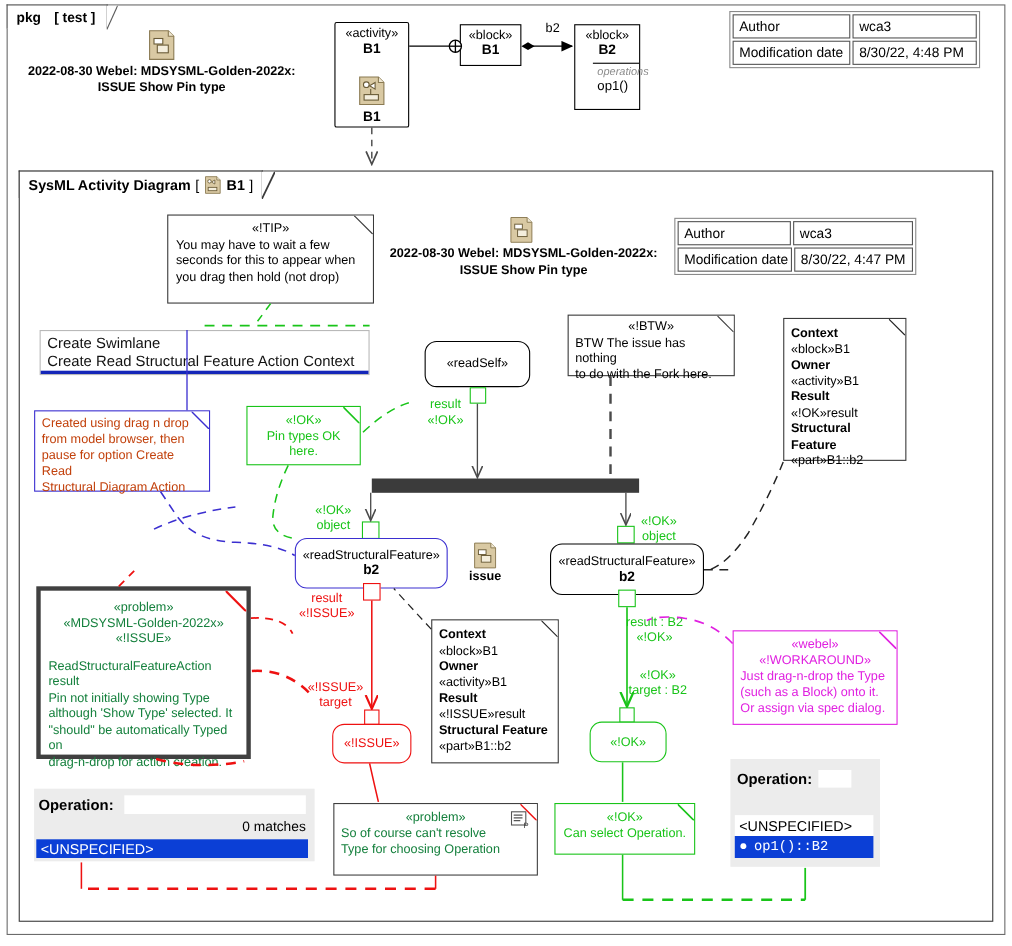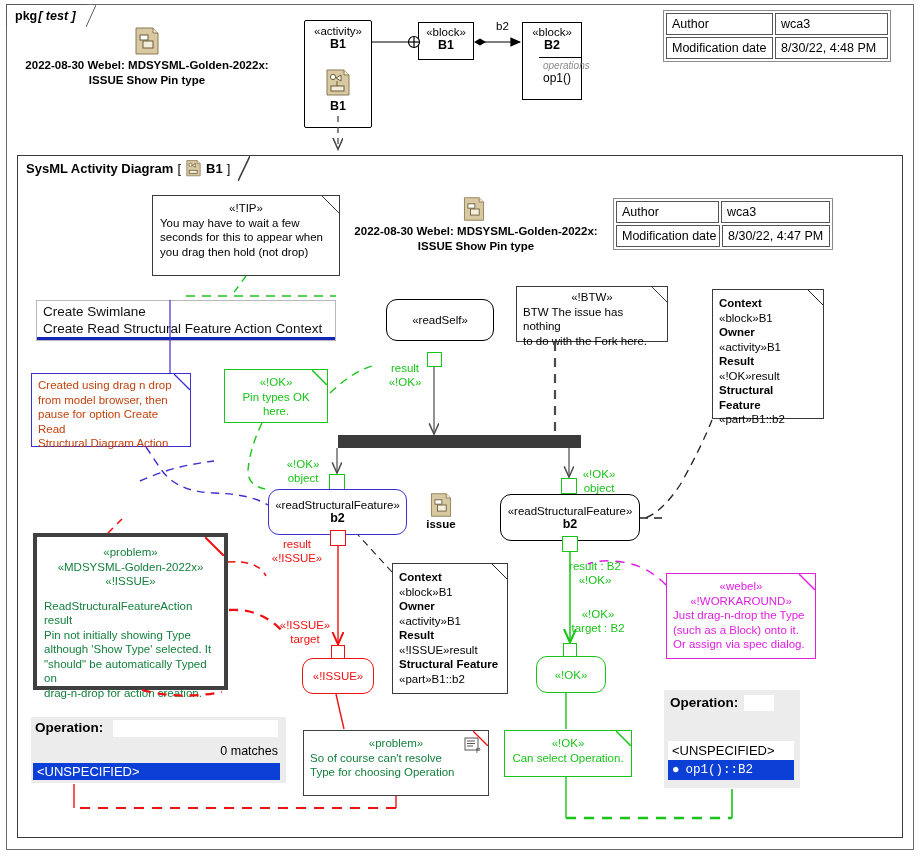--- a/index.html
+++ b/index.html
@@ -10,21 +10,21 @@
   
   .abs{position:absolute;box-sizing:border-box;}
 
   
   #pkg-frame{left:6px;top:4px;width:908px;height:846px;border:1px solid #6b6b6b;background:#fff;}
   #pkg-tab{left:6px;top:4px;height:22px;padding:2px 10px 2px 8px;border:1px solid #5a5a5a;
            border-bottom:none;background:#fff;font-size:12.5px;font-weight:bold;color:#000;
            white-space:nowrap;line-height:18px;}
   #pkg-tab .tabfold{position:absolute;right:-10px;top:0;width:10px;height:22px;}
   #pkg-name{font-weight:bold;}
-  #pkg-param{font-weight:bold;margin-left:1px;font-style:italic;}
+  #pkg-param{font-weight:bold;margin-left:12px;}
 
   
   #act-frame{left:17px;top:155px;width:886px;height:683px;border:1.6px solid #3a3a3a;background:#fff;}
   #act-tab{left:17px;top:155px;height:25px;padding:3px 8px;border:1.6px solid #3a3a3a;
            border-bottom:none;background:#fff;font-size:13px;font-weight:bold;color:#000;
            white-space:nowrap;display:flex;align-items:center;gap:4px;}
 
   
   .diag-title{text-align:center;font-size:11.5px;font-weight:bold;color:#000;line-height:15px;}
 
@@ -80,21 +80,21 @@
   .lab.green{color:#19c419;}
   .lab.red{color:#ee1111;}
   .lab.ctr{text-align:center;}
 
   
   .menu{background:#fff;border:1px solid #b9b9b9;}
   .menu .mi{font-size:13.5px;color:#111;padding:1px 6px;white-space:nowrap;}
   .menu .underline{border-bottom:3px solid #1426b8;}
 
   .dlg{background:#ececec;border:none;}
-  .dlg .lblrow{display:flex;}
+  .dlg .lblrow{display:flex;align-items:center;}
   .dlg .dlbl{font-size:13.5px;font-weight:bold;color:#000;}
   .dlg .field{background:#fff;border:none;}
   .dlg .matches{font-size:12.5px;color:#000;text-align:right;}
   .dlg .listitem{font-size:13px;color:#000;background:#fff;padding:0 4px;white-space:nowrap;}
   .dlg .listitem.sel{background:#0b3fd6;color:#fff;}
   .dlg .listitem.mono{font-family:"Liberation Mono",monospace;font-size:12.5px;}
 
   svg.overlay{position:absolute;left:0;top:0;width:920px;height:860px;pointer-events:none;}
 </style>
 </head>
@@ -117,21 +117,21 @@
       <path d="M21 2 V7 H26" fill="#efe7d2" stroke="#8a7a52" stroke-width="1"></path>
       <rect x="8" y="9" width="8" height="5" fill="#fff" stroke="#6b5c38" stroke-width="1"></rect>
       <rect x="11" y="15" width="10" height="7" fill="#f4eedd" stroke="#6b5c38" stroke-width="1"></rect>
     </svg>
   </div>
   <div class="abs diag-title" style="left:18px;top:58px;width:258px;">
     <div>2022-08-30 Webel: MDSYSML-Golden-2022x:</div>
     <div>ISSUE Show Pin type</div>
   </div>
 
-  <div class="abs classbox" style="left:304px;top:20px;width:68px;height:108px;border-radius:2px;">
+  <div class="abs classbox" style="left:304px;top:20px;width:68px;height:96px;border-radius:2px;">
     <div class="stereo" style="margin-top:4px;">«activity»</div>
     <div class="bname">B1</div>
     <div class="abs" style="left:19px;top:48px;">
       <svg width="28" height="28" viewBox="0 0 28 28">
         <path d="M3 1 H20 L25 6 V26 H3 Z" fill="#d9c9a3" stroke="#8a7a52" stroke-width="1"></path>
         <path d="M20 1 V6 H25" fill="#efe7d2" stroke="#8a7a52" stroke-width="1"></path>
         <circle cx="9" cy="8" r="2.6" fill="#fff" stroke="#6b5c38" stroke-width="1"></circle>
         <path d="M12 9 L17 6 L17 12 Z" fill="#fff" stroke="#6b5c38" stroke-width="1"></path>
         <rect x="7" y="17" width="13" height="5" fill="#f4eedd" stroke="#6b5c38" stroke-width="1"></rect>
         <path d="M13 12 V17" stroke="#6b5c38" stroke-width="1"></path>
@@ -354,21 +354,21 @@
     <div class="body" style="padding:5px 5px;">
       <div class="ctr">«!OK»</div>
       <div class="ctr">Can select Operation.</div>
     </div>
     <svg class="fold" width="15" height="15" viewBox="0 0 15 15">
       <path d="M0 0 L15 15 L15 0 Z" fill="#fff"></path>
       <path d="M0 0 L15 15" stroke="#19c419" stroke-width="1.5" fill="none"></path>
     </svg>
   </div>
 
-  <div class="abs action" style="left:386px;top:299px;width:108px;height:42px;justify-content:center;">
+  <div class="abs action" style="left:386px;top:310px;width:96px;height:42px;justify-content:center;">
     <div class="stereo">«readSelf»</div>
   </div>
   <div class="abs pin green" style="left:427px;top:352px;width:15px;height:15px;"></div>
   <div class="lab green ctr" style="left:377px;top:362px;width:56px;">
     <div>result</div>
     <div>«!OK»</div>
   </div>
 
   <div class="abs fork" style="left:338px;top:435px;width:243px;height:13px;"></div>
 

